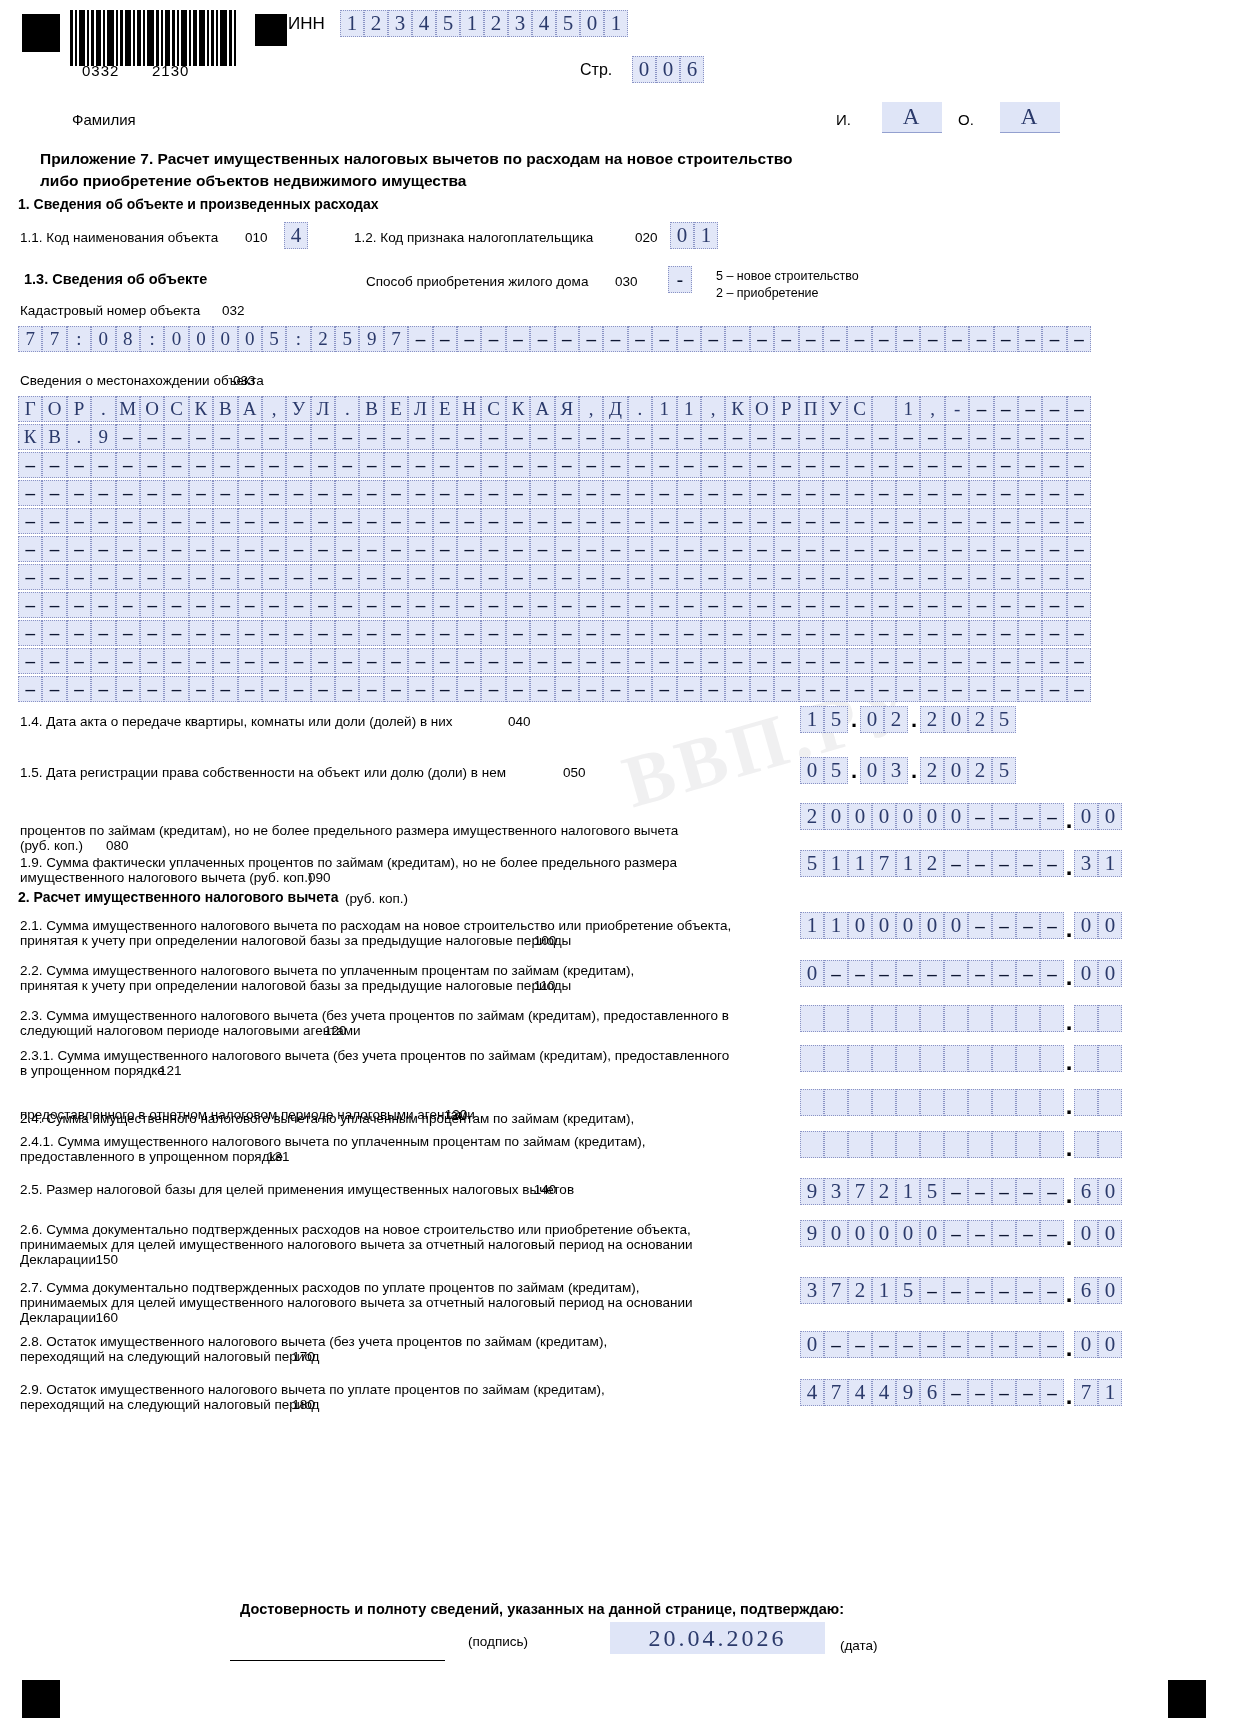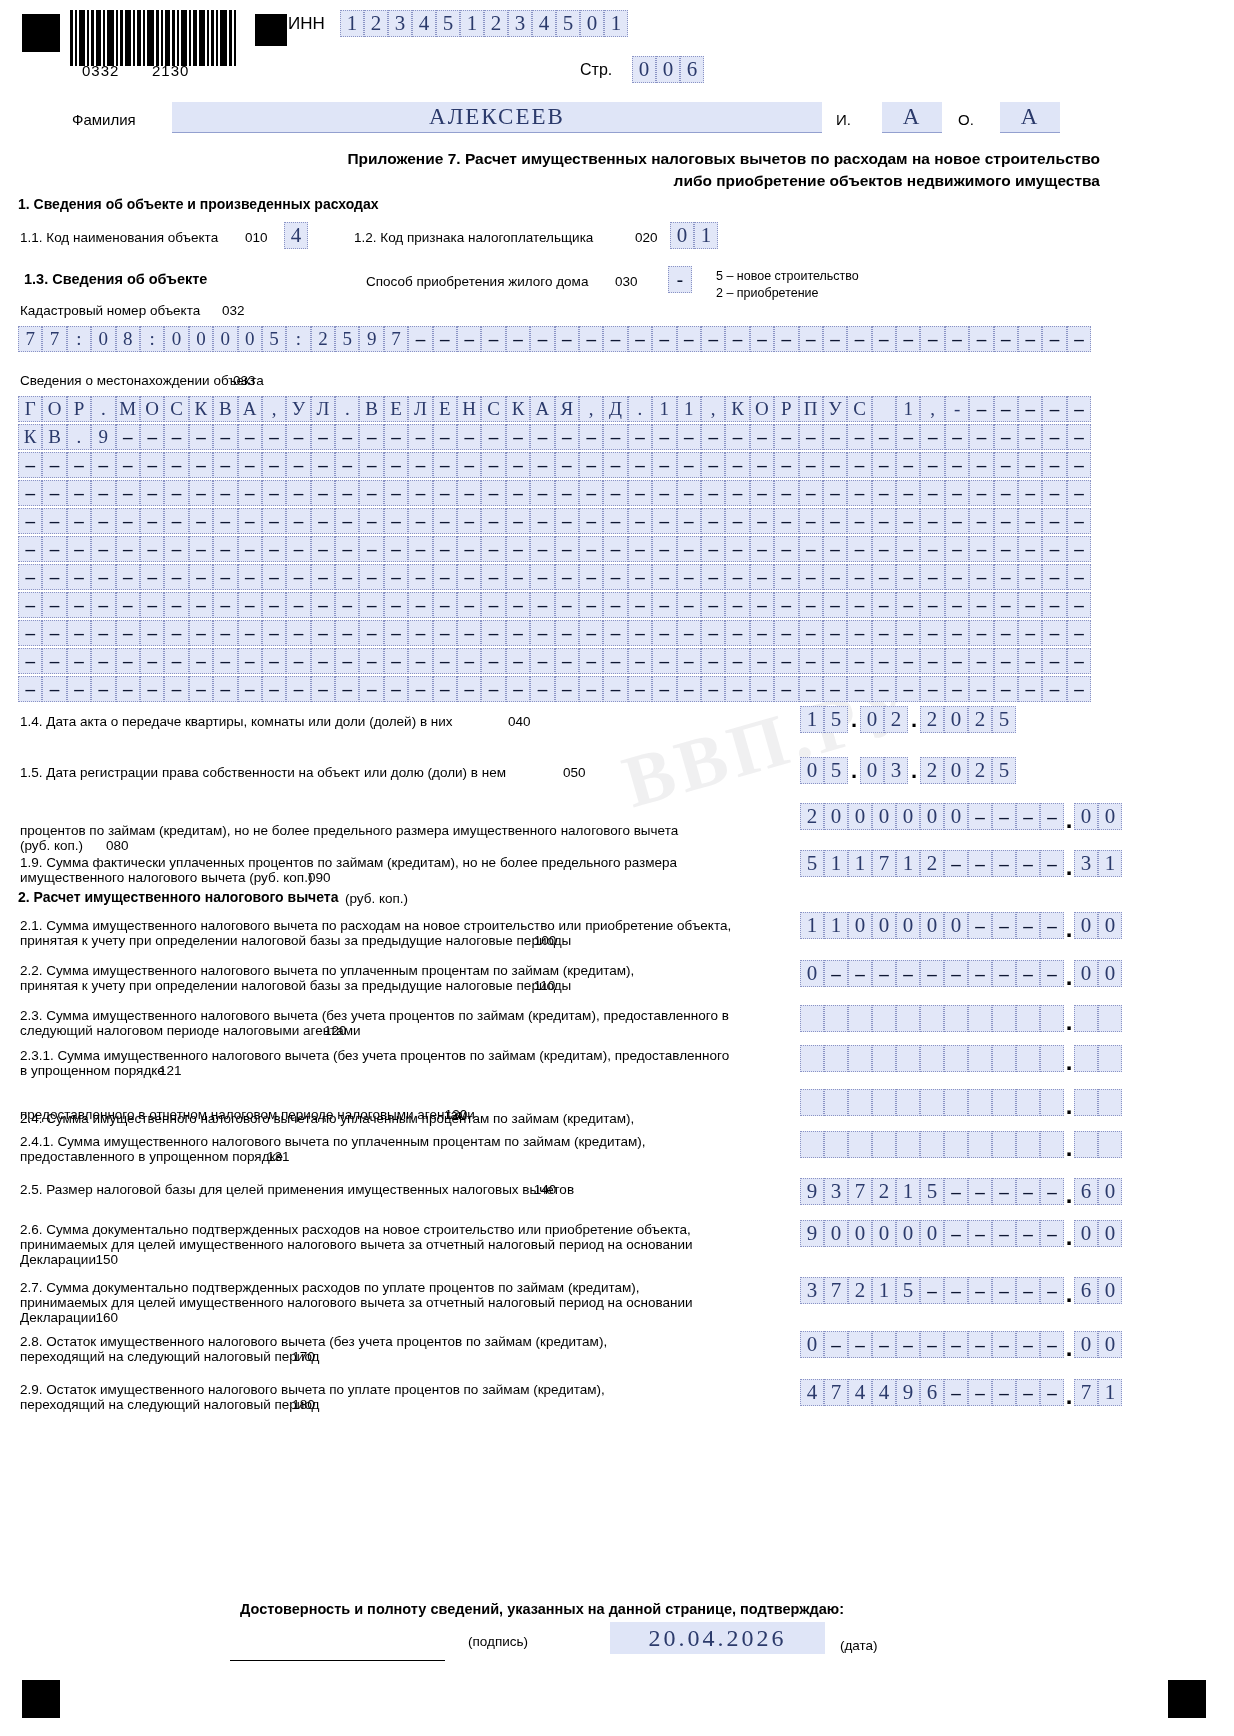--- a/index.html
+++ b/index.html
@@ -13,21 +13,21 @@
   
   .corner{position:absolute;background:#000;}
   .barcode{position:absolute;display:flex;align-items:flex-end;height:56px;}
   .barcode i{display:block;background:#000;height:56px;margin-right:2px;}
   .barcode-nums{position:absolute;font-size:15px;letter-spacing:1px;color:#000;
     font-family:"Liberation Sans",sans-serif;}
 
   
   .lbl{position:absolute;font-size:13.5px;color:#000;line-height:15px;white-space:pre;}
   .lbl-b{font-weight:bold;}
-  .title{position:absolute;text-align:right;font-weight:bold;font-size:15.5px;line-height:21px;}
+  .title{position:absolute;text-align:left;font-weight:bold;font-size:15.5px;line-height:21px;}
 
   
   .cells{position:absolute;display:flex;}
   .cell{
     box-sizing:border-box;
     background:#e2e7f8;
     border:1px dotted #8a93c4;
     display:flex;align-items:center;justify-content:center;
     font-family:"Liberation Serif", serif;
     font-size:21px;color:#2b3a6b;
@@ -123,21 +123,20 @@
     </div>
 
   <div class="lbl" style="left:580px;top:62px;font-size:16px;">Стр.</div>
   <div class="cells" id="page-cells" style="left:632px;top:56px;">
       <div class="cell">0</div>
       <div class="cell">0</div>
       <div class="cell">6</div>
     </div>
 
   <div class="lbl" style="left:72px;top:112px;font-size:15px;">Фамилия</div>
-  <div class="fillbar" style="left:172px;top:102px;width:650px;height:30px;">АЛЕКСЕЕВ</div>
   <div class="lbl" style="left:836px;top:112px;font-size:15px;">И.</div>
   <div class="fillbar" style="left:882px;top:102px;width:60px;height:30px;">А</div>
   <div class="lbl" style="left:958px;top:112px;font-size:15px;">О.</div>
   <div class="fillbar" style="left:1000px;top:102px;width:60px;height:30px;">А</div>
 
   <div class="title" style="left:40px;top:148px;width:1060px;">Приложение 7. Расчет имущественных налоговых вычетов по расходам на новое строительство</div>
   <div class="title" style="left:40px;top:170px;width:1060px;">либо приобретение объектов недвижимого имущества</div>
 
   <div class="lbl lbl-b" style="left:18px;top:197px;font-size:14px;">1. Сведения об объекте и произведенных расходах</div>
 

